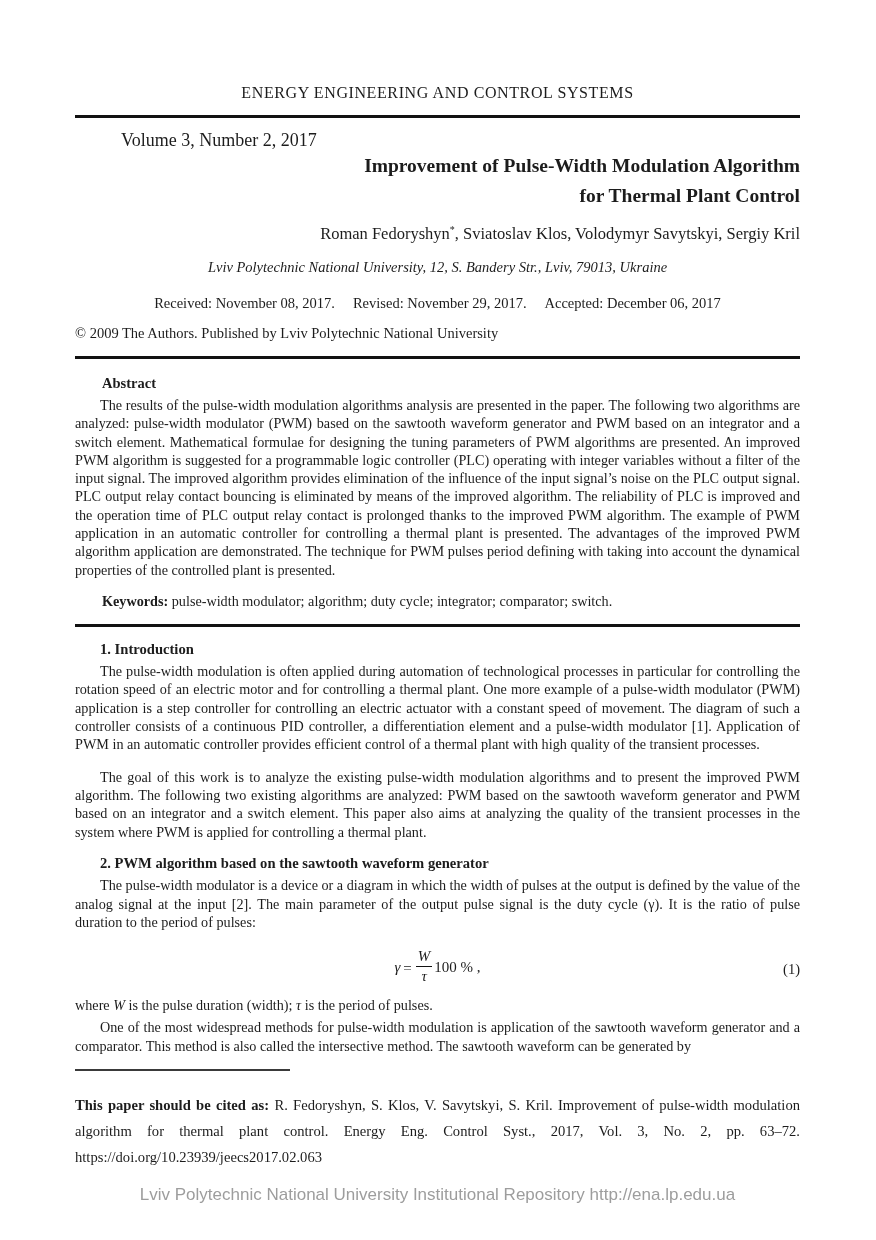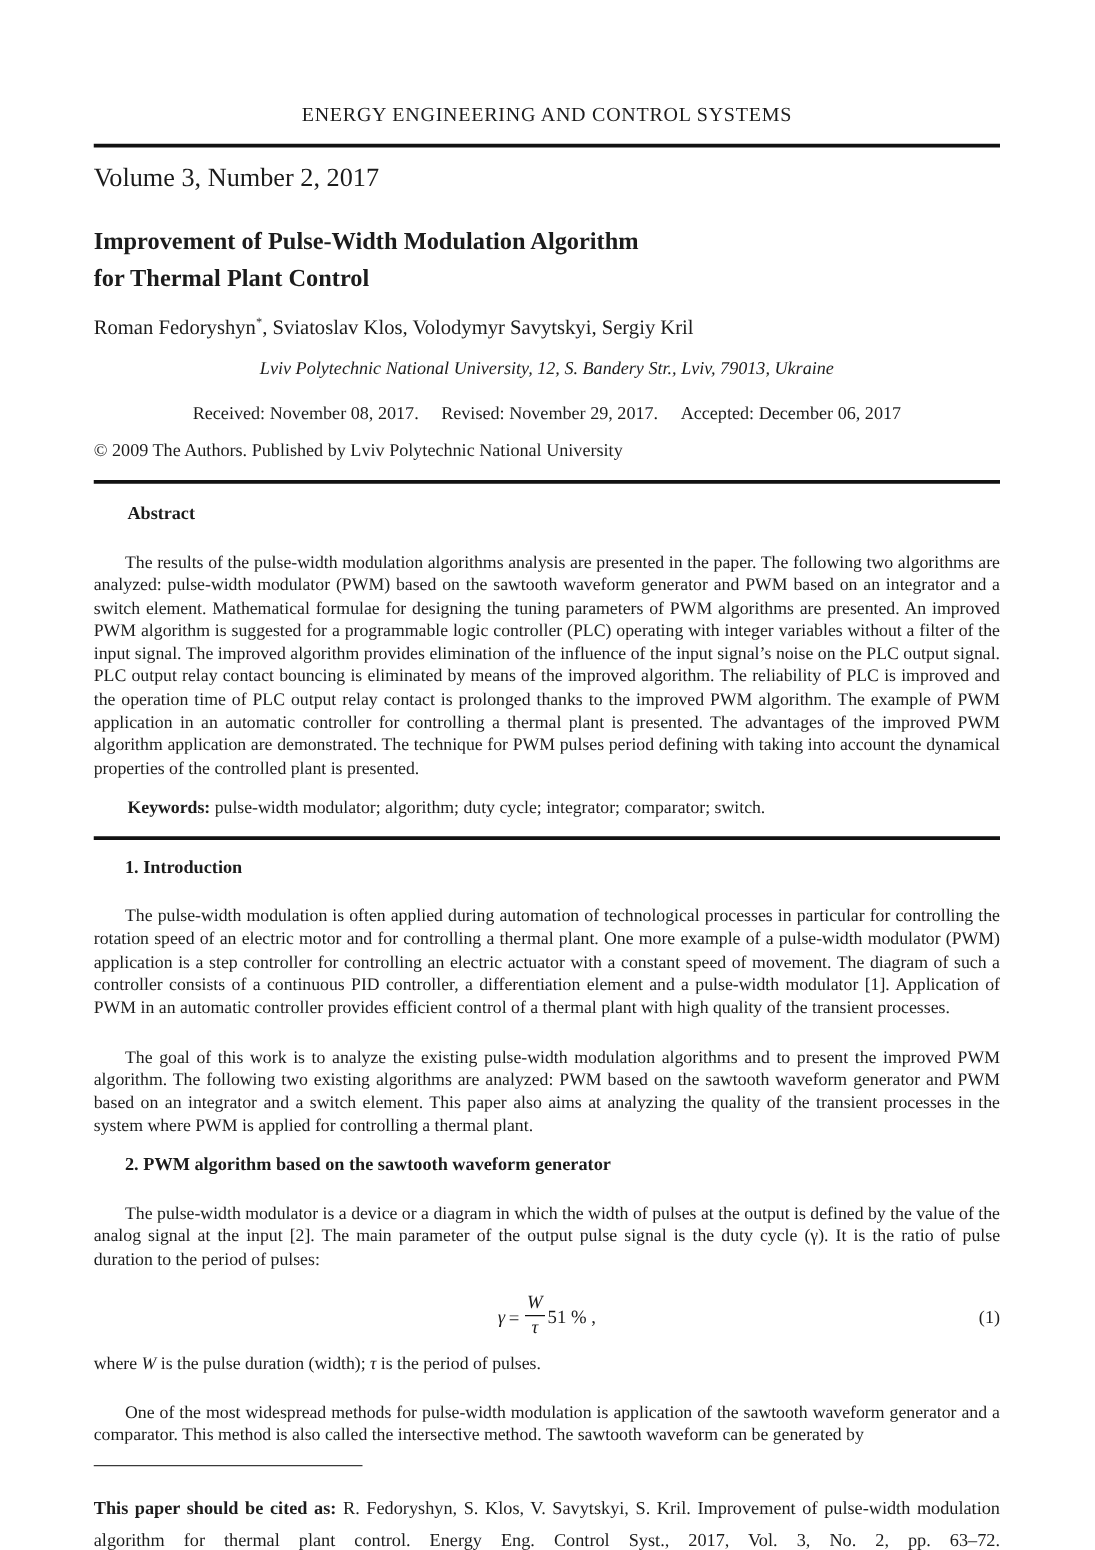--- a/index.html
+++ b/index.html
@@ -27,32 +27,32 @@
     white-space: nowrap;
   }
   .rule {
     background: #111111;
     height: 3px;
     border: none;
   }
   .rule-top { margin-top: 13px; }
   .volume-line {
     margin-top: 12px;
-    font-size: 21px;
+    font-size: 18px;
+    margin-left: 46px;
   }
   .paper-title {
-    margin-top: 24px;
-    text-align: left;
+    text-align: right;
     font-weight: bold;
     font-size: 19.5px;
     line-height: 30px;
   }
   .authors-line {
     margin-top: 13px;
-    text-align: left;
+    text-align: right;
     font-size: 16.5px;
   }
   .authors-line sup {
     font-size: 10px;
     vertical-align: super;
     line-height: 0;
   }
   .affiliation {
     margin-top: 15px;
     text-align: center;
@@ -91,21 +91,21 @@
   .keywords-line .kw-label { font-weight: bold; }
   .rule-body { margin-top: 14px; }
   .section-heading {
     font-weight: bold;
     font-size: 14.6px;
     padding-left: 25px;
   }
   .sh-1 { margin-top: 14px; }
   .sh-2 { margin-top: 7px; }
   .body-par {
-    margin-top: 21px;
+    margin-top: 4px;
     font-size: 14.2px;
     line-height: 18.3px;
     text-align: justify;
     text-indent: 25px;
   }
   .formula-row {
     position: relative;
     margin-top: 8px;
     height: 48px;
   }
@@ -218,21 +218,21 @@
 
   <p class="body-par">The pulse-width modulation is often applied during automation of technological processes in particular for controlling the rotation speed of an electric motor and for controlling a thermal plant. One more example of a pulse-width modulator (PWM) application is a step controller for controlling an electric actuator with a constant speed of movement. The diagram of such a controller consists of a continuous PID controller, a differentiation element and a pulse-width modulator [1]. Application of PWM in an automatic controller provides efficient control of a thermal plant with high quality of the transient processes.</p>
 
   <p class="body-par">The goal of this work is to analyze the existing pulse-width modulation algorithms and to present the improved PWM algorithm. The following two existing algorithms are analyzed: PWM based on the sawtooth waveform generator and PWM based on an integrator and a switch element. This paper also aims at analyzing the quality of the transient processes in the system where PWM is applied for controlling a thermal plant.</p>
 
   <div class="section-heading sh-2">2. PWM algorithm based on the sawtooth waveform generator</div>
 
   <p class="body-par">The pulse-width modulator is a device or a diagram in which the width of pulses at the output is defined by the value of the analog signal at the input [2]. The main parameter of the output pulse signal is the duty cycle (γ). It is the ratio of pulse duration to the period of pulses:</p>
 
   <div class="formula-row">
-    <div class="formula"><span class="var">γ</span><span class="eq-sign">=</span><span class="frac"><span class="num var">W</span><span class="den var">τ</span></span><span>51 %</span><span> ,</span></div>
+    <div class="formula"><span class="var">γ</span><span class="eq-sign">=</span><span class="frac"><span class="num var">W</span><span class="den var">τ</span></span><span>100 %</span><span> ,</span></div>
     <span class="eq-number">(1)</span>
   </div>
 
   <div class="where-line"><span>where </span><span class="var">W</span><span> is the pulse duration (width); </span><span class="var">τ</span><span> is the period of pulses.</span></div>
 
   <p class="body-par">One of the most widespread methods for pulse-width modulation is application of the sawtooth waveform generator and a comparator. This method is also called the intersective method. The sawtooth waveform can be generated by</p>
 
   <div class="footnote-rule"></div>
 
 

